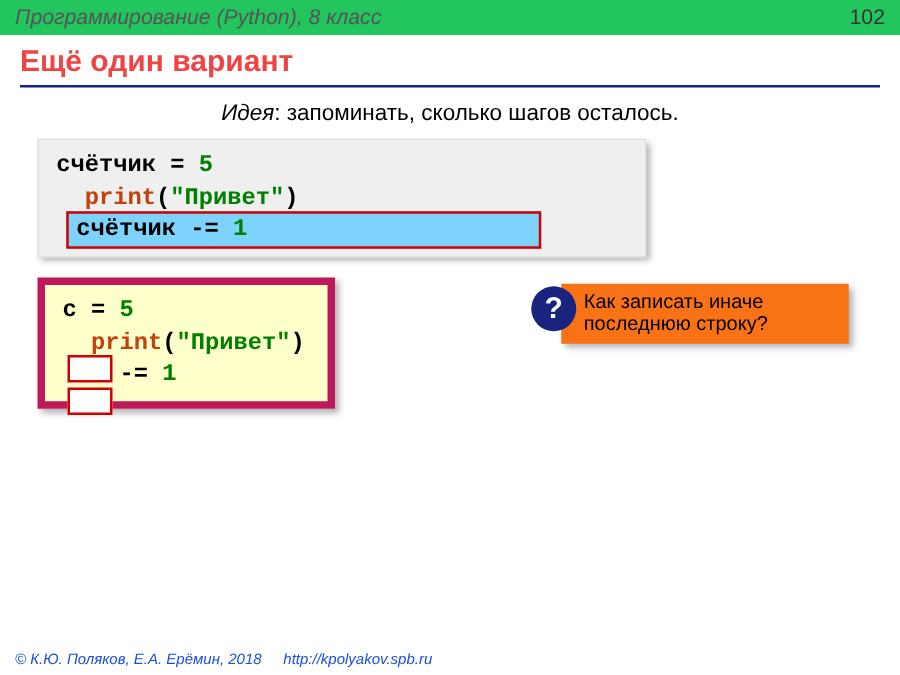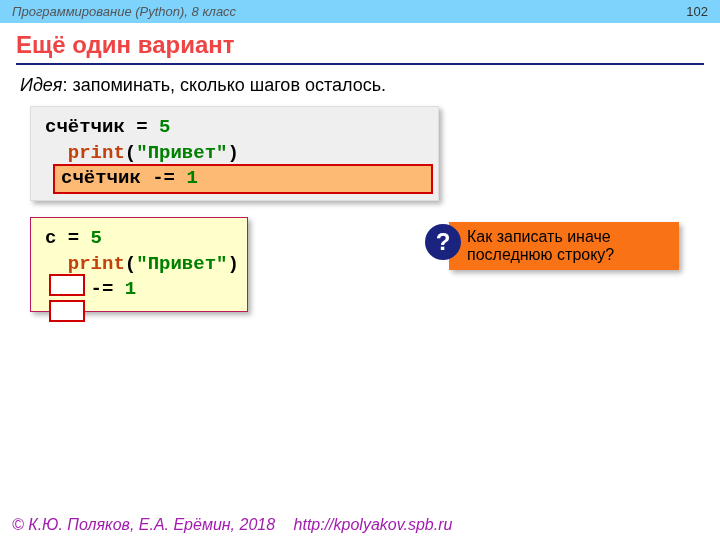--- a/index.html
+++ b/index.html
@@ -5,25 +5,25 @@
   * { margin: 0; padding: 0; box-sizing: border-box; }
   body {
     width: 720px;
     height: 540px;
     background: #ffffff;
     font-family: Arial, sans-serif;
     position: relative;
     overflow: hidden;
   }
   .header-bar {
-    background: #7dd3fc;
+    background: #22c55e;
     padding: 4px 12px;
     display: flex;
     justify-content: space-between;
-    font-size: 13px;
+    font-size: 17px;
     color: #555;
     font-style: italic;
   }
   .page-num { font-weight: normal; font-style: normal; color: #333; }
   .title-area {
     padding: 8px 16px 4px 16px;
   }
   .title {
     font-size: 24px;
     font-weight: bold;
@@ -31,65 +31,66 @@
   }
   .title-underline {
     height: 2px;
     background: #1a237e;
     margin-top: 4px;
   }
   .idea {
     padding: 6px 20px 10px 20px;
     font-size: 18px;
     color: #000;
+    text-align: center;
   }
   .idea-label { font-style: italic; }
   .content { padding: 0 20px; position: relative; }
   .code-box {
     background: #efefef;
     border: 1px solid #ddd;
     box-shadow: 3px 3px 5px rgba(0,0,0,0.3);
     padding: 8px 14px;
     font-family: "Courier New", monospace;
     font-size: 19px;
     font-weight: bold;
     line-height: 1.35;
     position: relative;
     margin-bottom: 16px;
-    width: 409px;
+    width: 487px;
     margin-left: 10px;
   }
   .code-box-yellow {
     background: #ffffcc;
-    border: 1px solid #be185d;
+    border: 6px solid #be185d;
     box-shadow: 3px 3px 5px rgba(0,0,0,0.3);
     padding: 8px 14px;
     font-family: "Courier New", monospace;
     font-size: 19px;
     font-weight: bold;
     line-height: 1.35;
     position: relative;
-    width: 218px;
+    width: 238px;
     margin-left: 10px;
   }
   .kw-blue { color: #c2410c; }
   .lit-green { color: #008000; }
   .str-green { color: #008000; }
   .red-box-fill {
     display: inline-block;
     background: #fff;
     border: 2px solid #d00000;
     padding: 0 10px;
     border-radius: 4px;
     color: #008000;
   }
   .red-line-box {
     position: absolute;
     border: 2px solid #d00000;
-    background: #fdba74;
+    background: #7dd3fc;
     padding: 0 6px;
     left: 22px;
     bottom: 6px;
     width: 380px;
   }
   .small-red-box {
     position: absolute;
     border: 2px solid #d00000;
     background: #fff;
     left: 18px;
@@ -123,22 +124,22 @@
     box-shadow: 3px 3px 5px rgba(0,0,0,0.3);
     padding: 6px 10px 6px 18px;
     font-size: 16px;
     color: #000;
     width: 230px;
   }
   .footer {
     position: absolute;
     bottom: 6px;
     left: 12px;
-    font-size: 16px;
-    color: #a21caf;
+    font-size: 12px;
+    color: #1d4ed8;
     font-style: italic;
   }
   .footer .url { margin-left: 14px; }
   .yellow-wrap { position: relative; }
 </style>
 </head>
 <body>
 
 <div class="header-bar">
   <span>Программирование (Python), 8 класс</span>

